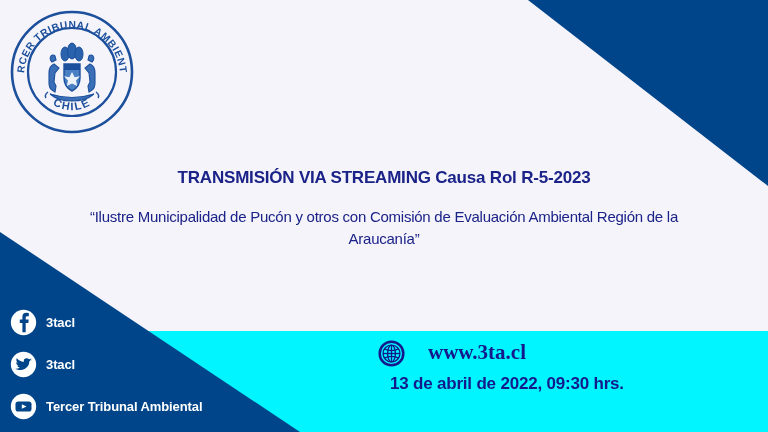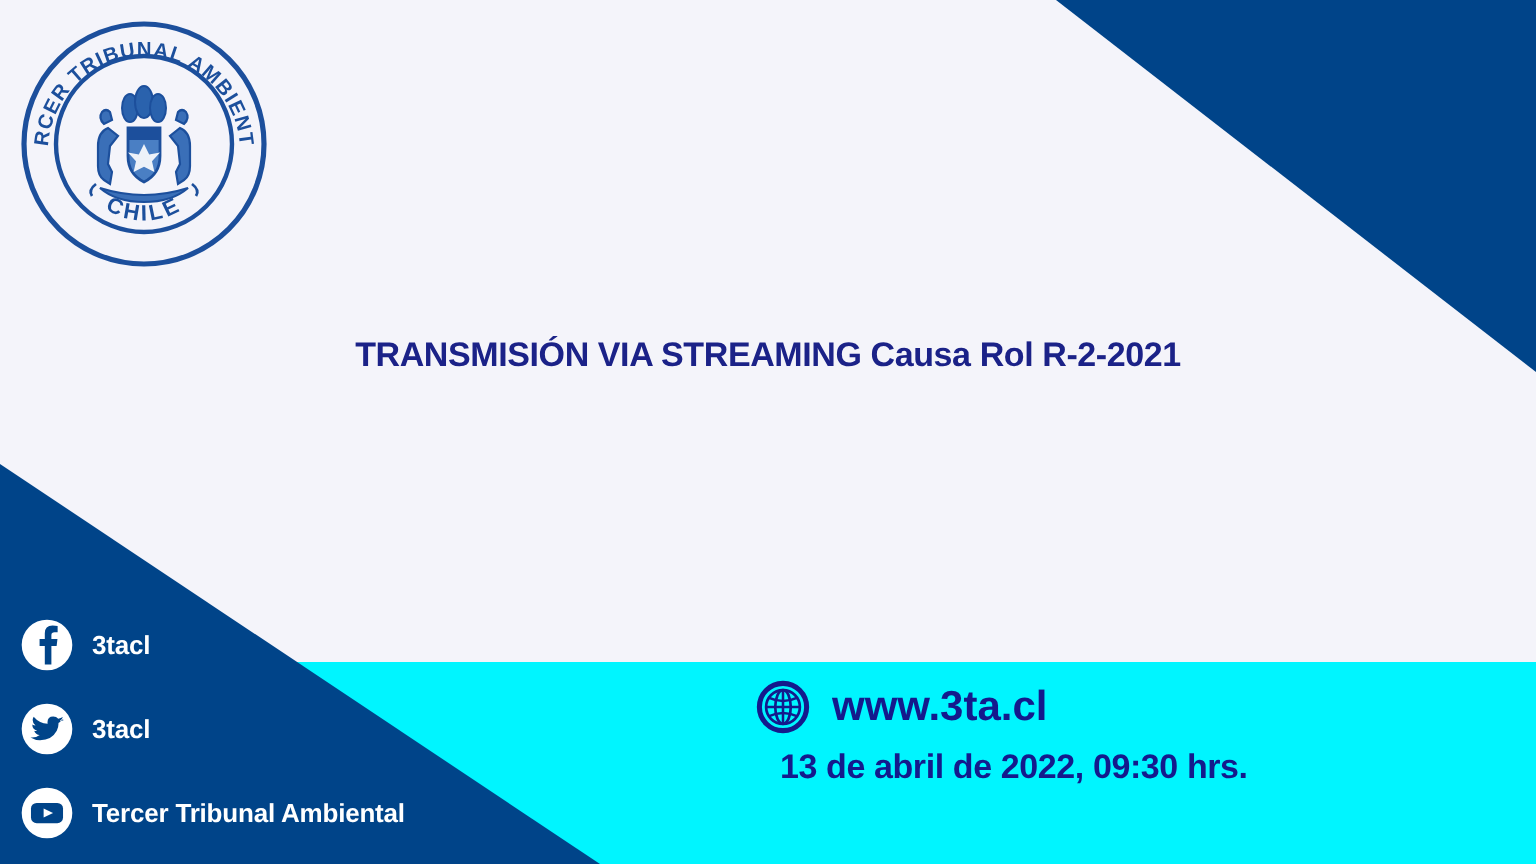--- a/index.html
+++ b/index.html
@@ -93,22 +93,22 @@
 
   
   .web-block {
     position: absolute;
     left: 378px;
     top: 340px;
     z-index: 7;
   }
   .web-row {
     display: flex;
-    align-items: center;
-    gap: 11px;
+    gap: 23px;
+    font-family: Liberation Serif, serif;
   }
   .globe-icon {
     width: 27px;
     height: 27px;
     flex: 0 0 27px;
     display: block;
   }
   .web-url {
     color: #141a8c;
     font-size: 21px;
@@ -168,21 +168,22 @@
 
       <path d="M82 56 q5 2 5 9 l0 10 q0 5 -3 7 l-3 2 l-1 -6 l2 -4 l-1 -9 l-4 -5 z
                M84 54 q3 -3 1 -6 q-2 -2 -4 0 l-1 4 z" fill="#3a6fb8" stroke-width="1.1"></path>
 
       <path d="M42 86 q22 7 44 0 q-8 7 -22 7 q-14 0 -22 -7 z" fill="#3a6fb8" stroke-width="1.1"></path>
       <path d="M40 84 q-4 3 -2 6 M88 84 q4 3 2 6" fill="none" stroke-width="1.4"></path>
     </g>
   </svg>
 
   <div class="headline-block">
-    <div class="headline-main">TRANSMISIÓN VIA STREAMING Causa Rol R-2-2021</div>
+    <div class="headline-main">TRANSMISIÓN VIA STREAMING Causa Rol R-5-2023</div>
+    <div class="headline-sub">“Ilustre Municipalidad de Pucón y otros con Comisión de Evaluación Ambiental Región de la Araucanía”</div>
   </div>
 
   <div class="social-list">
 
     <div class="social-row">
       <svg class="social-icon" viewBox="0 0 32 32" aria-hidden="true">
         <circle cx="16" cy="16" r="15" fill="#ffffff"></circle>
         <path d="M18.6 16.6 h3.1 l0.5 -4.1 h-3.6 v-2.3 q0 -1.7 1.9 -1.7 h1.8 V4.7
                  q-1.5 -0.2 -3 -0.2 q-4.6 0 -4.6 4.6 v3.4 h-3.1 v4.1 h3.1 v11 h3.9 z" fill="#004489"></path>
       </svg>

